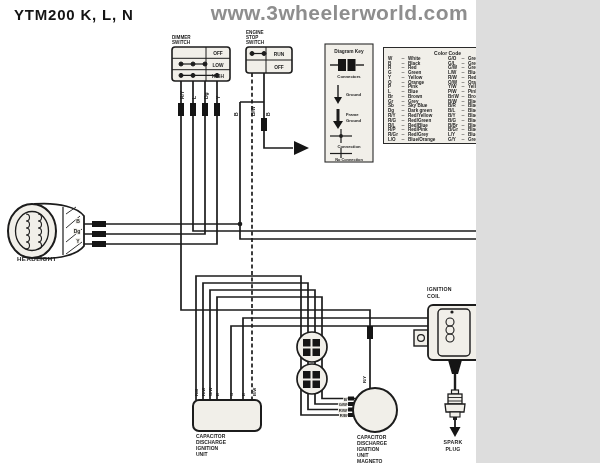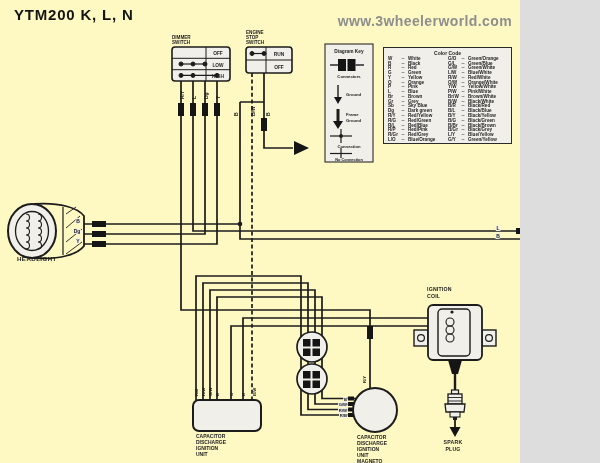--- a/index.html
+++ b/index.html
@@ -1,20 +1,20 @@
 <!DOCTYPE html>
 <html><head>
 <meta charset="utf-8">
 <style>
   html,body{margin:0;padding:0;background:#ddd;}
-  .stage{position:relative;width:520px;height:463px;background:#fef9c3;overflow:hidden;
+  .stage{position:relative;width:476px;height:463px;background:#ffffff;overflow:hidden;
          font-family:"Liberation Sans",sans-serif;text-decoration:underline;}
   .title{position:absolute;left:14px;top:6px;font-size:15px;font-weight:bold;
          color:#141414;letter-spacing:.8px;}
-  .watermark{position:absolute;right:8px;top:13px;font-size:14px;font-weight:bold;
+  .watermark{position:absolute;right:8px;top:1px;font-size:21px;font-weight:bold;
          color:#8e8e8e;letter-spacing:.4px;}
   .diagram-svg{position:absolute;left:0;top:0;}
   svg text{font-family:"Liberation Sans",sans-serif;font-weight:bold;fill:#1c1c1c;}
   .t62{font-size:6.2px;letter-spacing:.4px;}
   .t52{font-size:5.2px;letter-spacing:.2px;}
   .t50{font-size:5px;}
   .t48{font-size:4.8px;}
   .t46{font-size:4.6px;}
   .t42{font-size:4.2px;}
   .t39{font-size:3.9px;}

